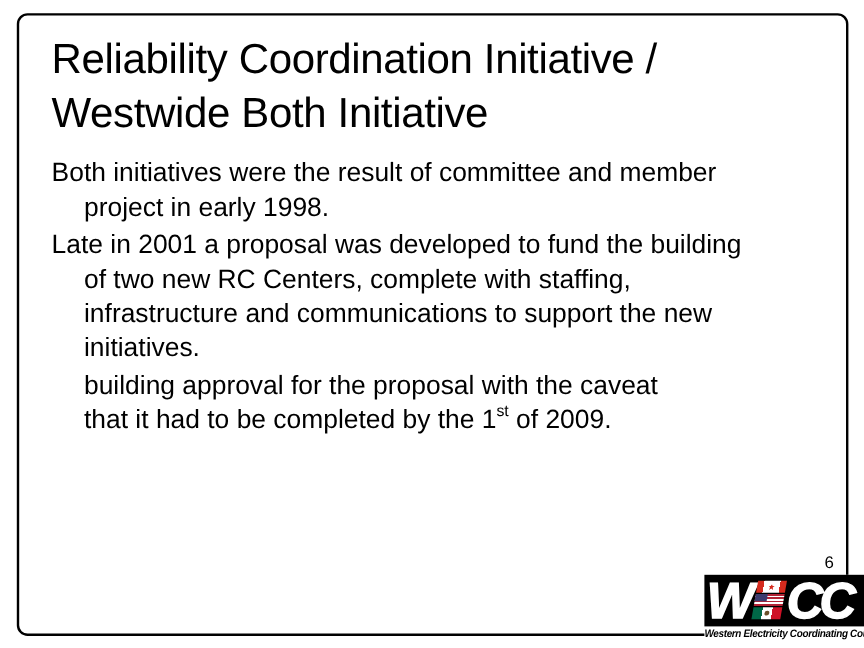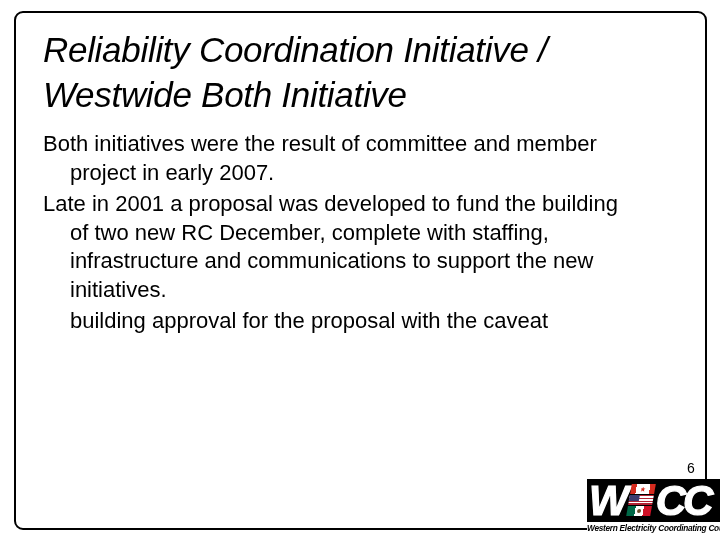--- a/index.html
+++ b/index.html
@@ -12,21 +12,21 @@
   }
   .frame {
     position:absolute; left:14px; top:11px;
     width:689px; height:515px;
     border:2px solid var(--c-border,#000);
     border-radius:9px;
     background:transparent;
   }
   .title {
     position:absolute; left:43px; top:27px;
-    font-style:italic; font-size:35px; line-height:45px;
+    font-size:35px; line-height:45px;
     letter-spacing:-0.3px; white-space:nowrap;
   }
   .body-text {
     position:absolute; left:43px; top:130px;
     font-size:22px; line-height:28.5px;
   }
   .paragraph { margin-bottom:3px; }
   .line { white-space:nowrap; }
   .line.indent { padding-left:27px; }
   .line sup { font-size:60%; line-height:0; position:relative; top:-0.1em; }
@@ -95,30 +95,31 @@
 <div class="frame"></div>
 
 <div class="title">
   <div>Reliability Coordination Initiative /</div>
   <div>Westwide Both Initiative</div>
 </div>
 
 <div class="body-text">
     <div class="paragraph">
       <div class="line"><span>Both initiatives were the result of committee and member</span></div>
-      <div class="line indent"><span>project in early 2007.</span></div>
+      <div class="line indent"><span>project in early 1998.</span></div>
     </div>
     <div class="paragraph">
       <div class="line"><span>Late in 2001 a proposal was developed to fund the building</span></div>
-      <div class="line indent"><span>of two new RC December, complete with staffing,</span></div>
+      <div class="line indent"><span>of two new RC Centers, complete with staffing,</span></div>
       <div class="line indent"><span>infrastructure and communications to support the new</span></div>
       <div class="line indent"><span>initiatives.</span></div>
     </div>
     <div class="paragraph">
       <div class="line indent"><span>building approval for the proposal with the caveat</span></div>
+      <div class="line indent"><span>that it had to be completed by the 1</span><sup>st</sup><span> of 2009.</span></div>
     </div>
   </div>
 
 <div class="page-number">6</div>
 
 <div class="logo">
   <div class="logo-box">
     <span class="logo-w">W</span>
     <span class="flag-stack">
         <div class="flag flag-canada"></div>

